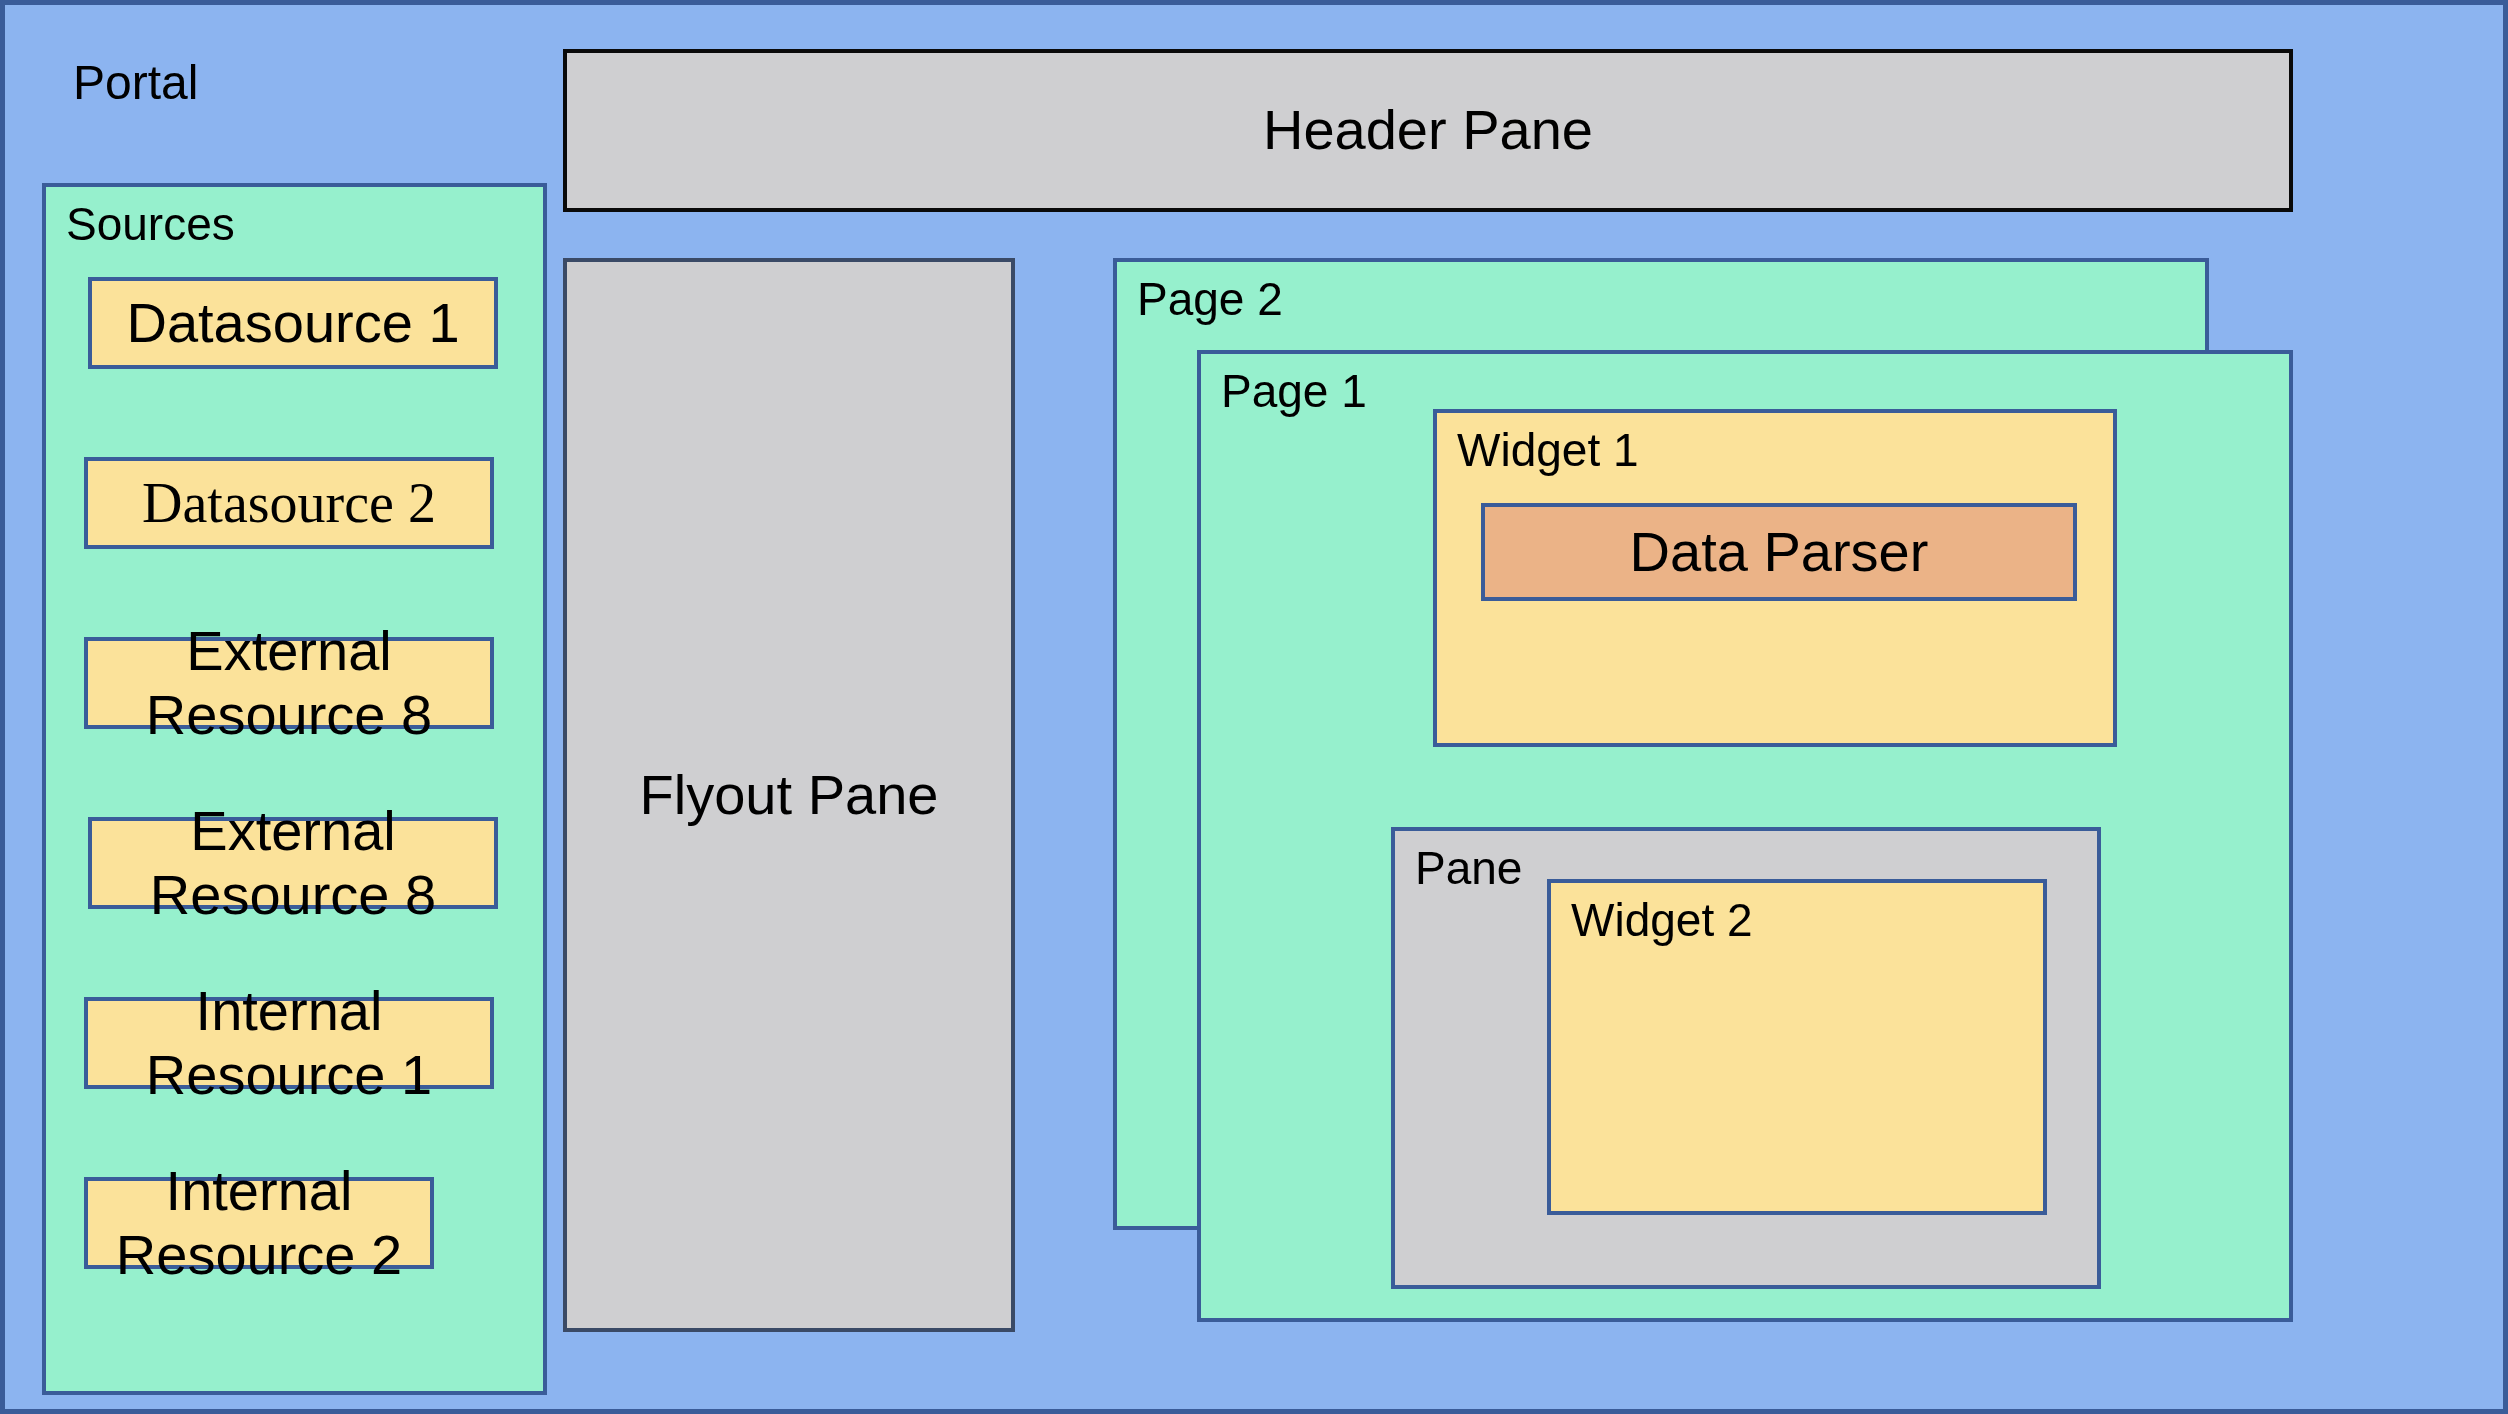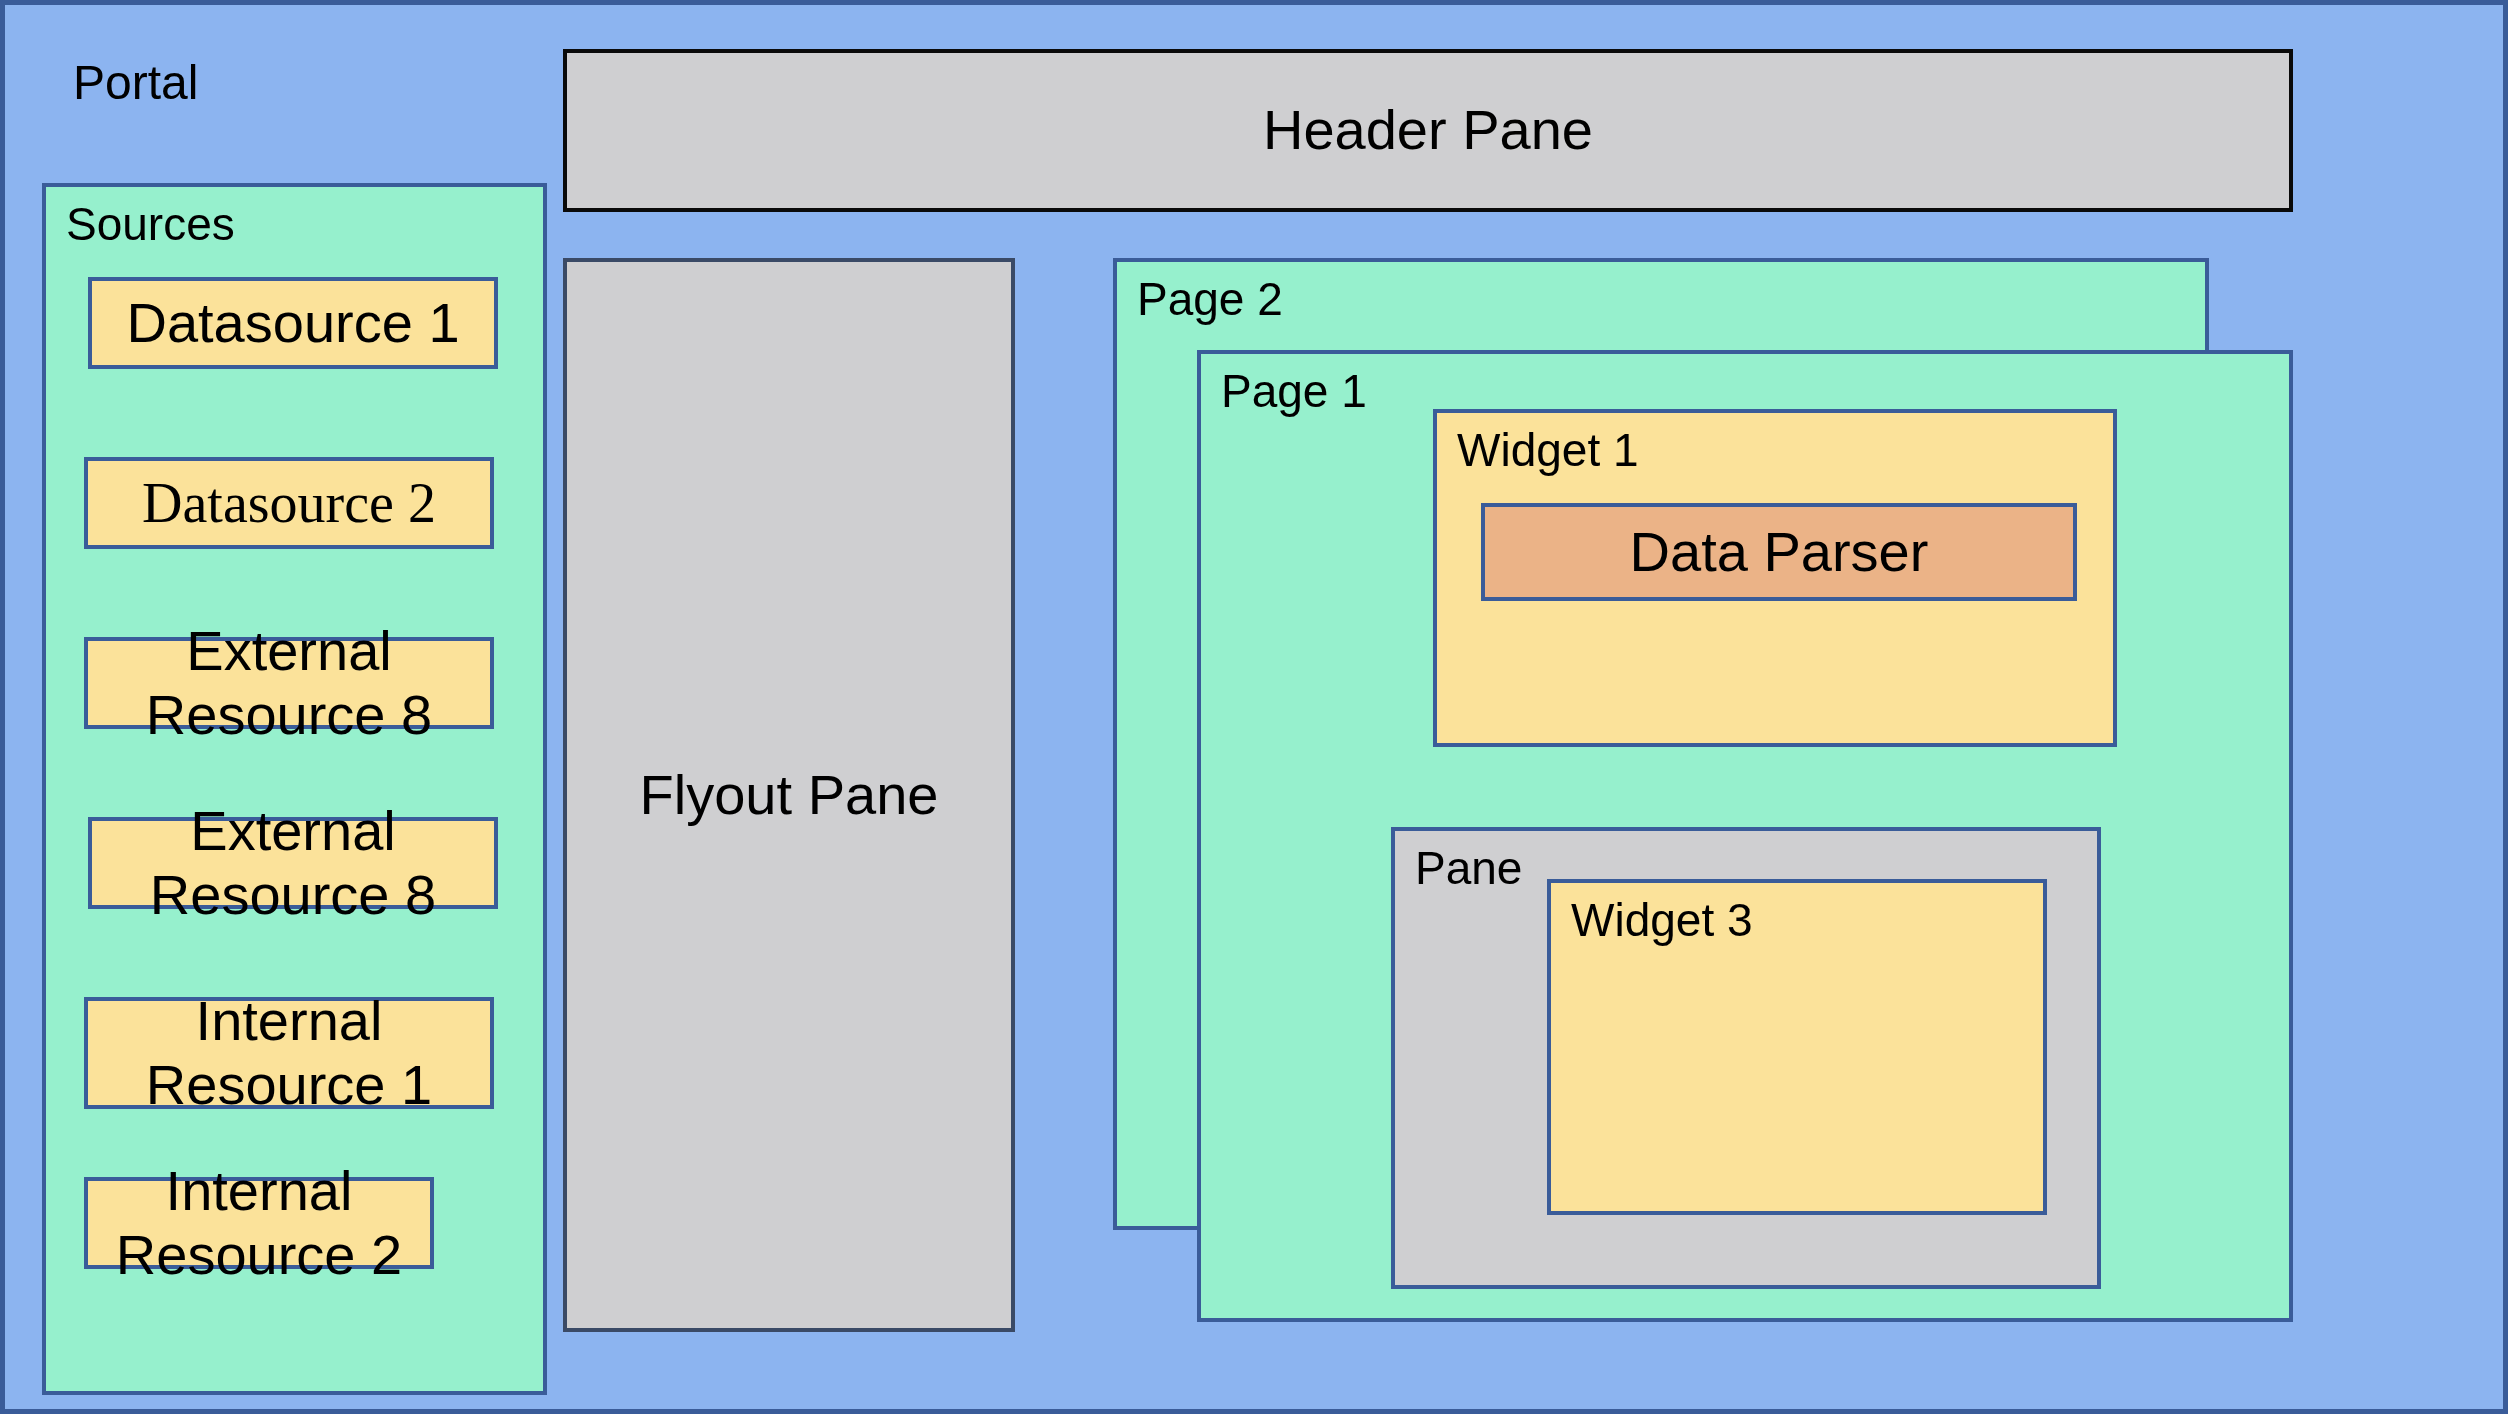--- a/index.html
+++ b/index.html
@@ -90,21 +90,21 @@
     </div>
 
     <div class="box fill-yellow" style="left:38px; top:450px; width:410px; height:92px;">
       <div class="lbl-center">External Resource 8</div>
     </div>
 
     <div class="box fill-yellow" style="left:42px; top:630px; width:410px; height:92px;">
       <div class="lbl-center">External Resource 8</div>
     </div>
 
-    <div class="box fill-yellow" style="left:38px; top:810px; width:410px; height:112px;">
+    <div class="box fill-yellow" style="left:38px; top:810px; width:410px; height:92px;">
       <div class="lbl-center">Internal Resource 1</div>
     </div>
 
     <div class="box fill-yellow" style="left:38px; top:990px; width:350px; height:92px;">
       <div class="lbl-center">Internal Resource 2</div>
     </div>
   </div>
 
   <div class="box fill-gray border-black" style="left:558px; top:44px; width:1730px; height:163px;">
     <div class="lbl-center">Header Pane</div>
@@ -127,18 +127,18 @@
       <div class="box fill-salmon" style="left:44px; top:90px; width:596px; height:98px;">
         <div class="lbl-center">Data Parser</div>
       </div>
 
     </div>
 
     <div class="box fill-gray" style="left:190px; top:473px; width:710px; height:462px;">
       <div class="lbl lbl-tl">Pane</div>
 
       <div class="box fill-yellow" style="left:152px; top:48px; width:500px; height:336px;">
-        <div class="lbl lbl-tl">Widget 3</div>
+        <div class="lbl lbl-tl">Widget 2</div>
       </div>
     </div>
   </div>
 
 </div>
 
 </body></html>

